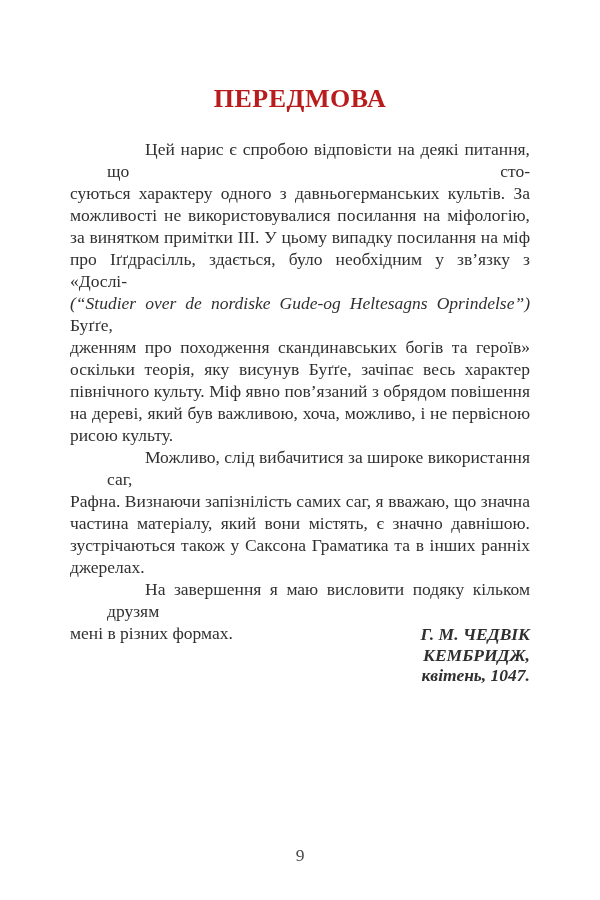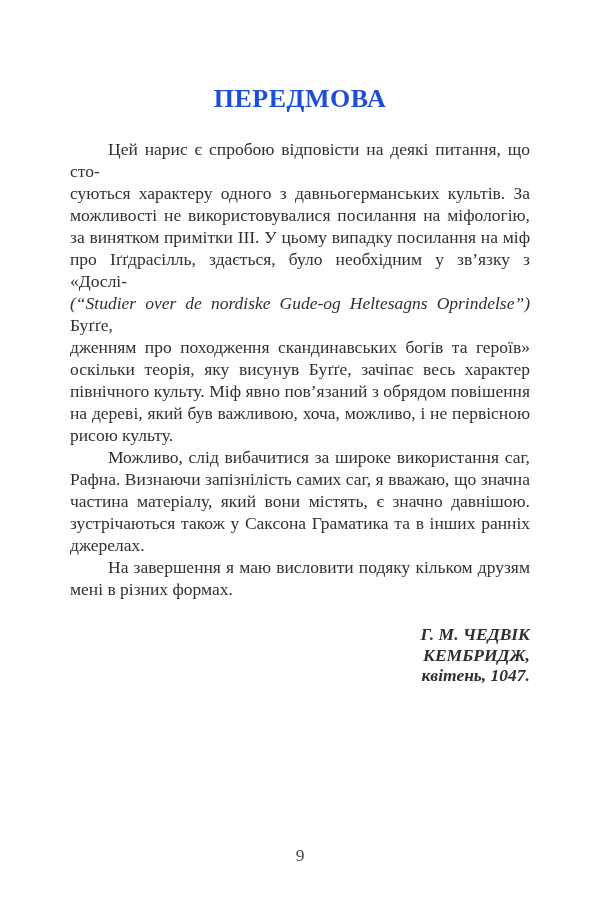--- a/index.html
+++ b/index.html
@@ -39,20 +39,21 @@
   .para { margin: 0; }
   .line {
     text-align: justify;
     text-align-last: justify;
   }
   .line.last {
     text-align-last: left;
   }
   .line.first {
     text-indent: 38px;
+    margin-left: 37px;
   }
   .line i { font-style: italic; }
   .signature {
     position: absolute;
     top: 624px;
     right: 70px;
     text-align: right;
     font-size: 17.5px;
     line-height: 20.5px;
     font-weight: bold;
@@ -66,21 +67,21 @@
     width: 100%;
     text-align: center;
     font-size: 17.5px;
     color: #4a4a4a;
   }
 </style>
 </head>
 <body>
 
 <div class="page" style="background: rgb(255, 255, 255);">
-  <h1 class="title" style="color: #1d4ed8;">ПЕРЕДМОВА</h1>
+  <h1 class="title" style="color: #b91c1c;">ПЕРЕДМОВА</h1>
   <div class="body-text" style="color: rgb(48, 48, 48);">
       <div class="para">
         <div class="line first"><span>Цей нарис є спробою відповісти на деякі питання, що сто-</span></div>
         <div class="line"><span>суються характеру одного з давньогерманських культів. За</span></div>
         <div class="line"><span>можливості не використовувалися посилання на міфологію,</span></div>
         <div class="line"><span>за винятком примітки III. У цьому випадку посилання на міф</span></div>
         <div class="line"><span>про Іґґдрасілль, здається, було необхідним у зв’язку з «Дослі-</span></div>
         <div class="line"><i>(“Studier over de nordiske Gude-og Heltesagns Oprindelse”)</i><span> Буґґе,</span></div>
         <div class="line"><span>дженням про походження скандинавських богів та героїв»</span></div>
         <div class="line"><span>оскільки теорія, яку висунув Буґґе, зачіпає весь характер</span></div>

